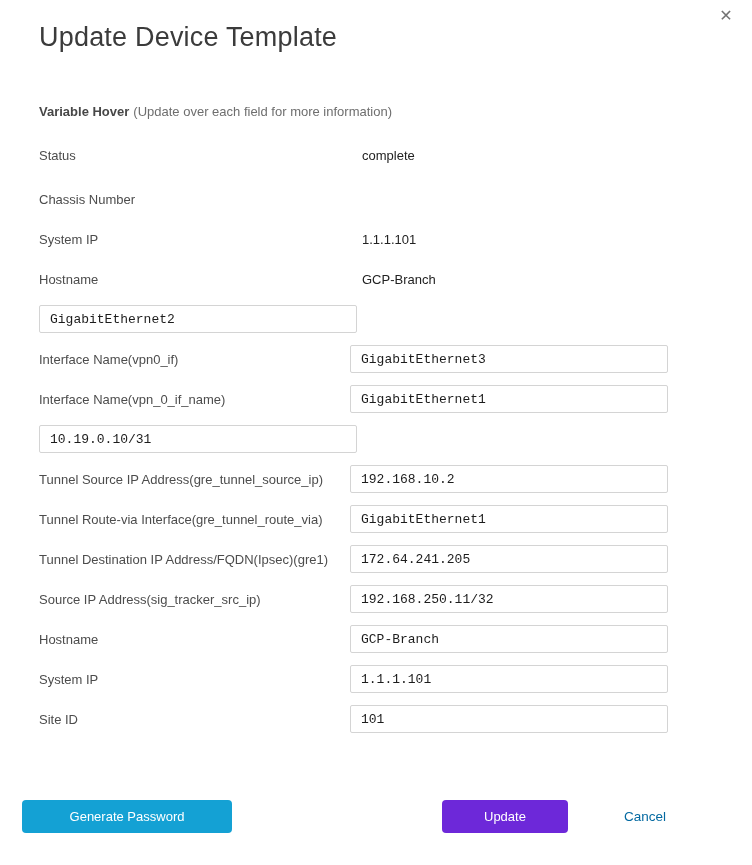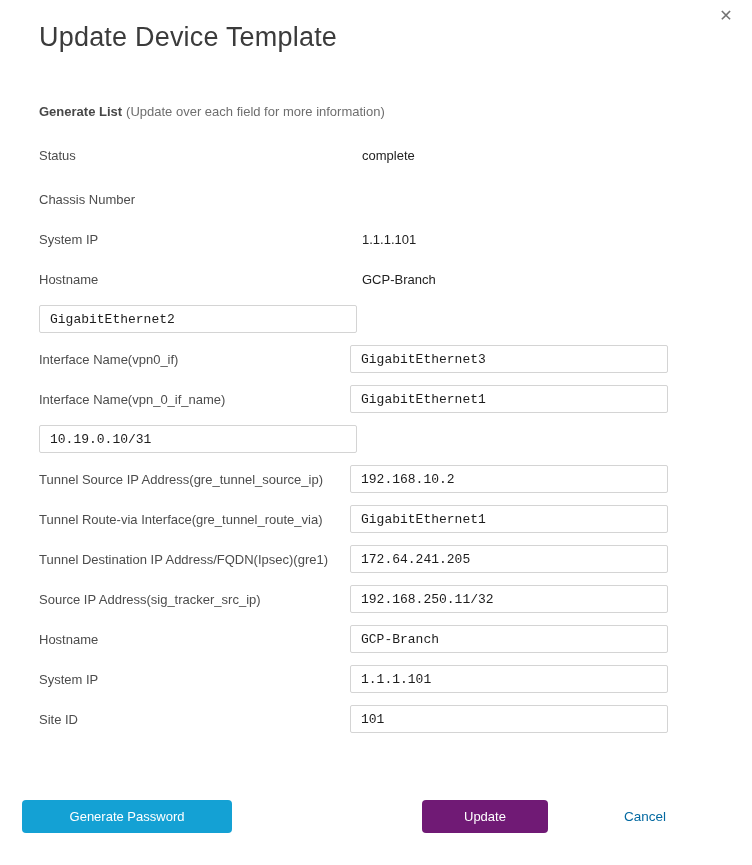--- a/index.html
+++ b/index.html
@@ -53,21 +53,20 @@
     font-family: Liberation Mono, monospace;
     font-size: 13px; color: #1c1c1c;
     background: #fff;
     outline: none;
   }
 
   .footer {
     position: absolute; left: 0; right: 0; top: 800px;
     display: flex; align-items: center;
     padding: 0 0 0 22px;
-    gap: 20px;
   }
   .btn {
     height: 33px; border: none; border-radius: 4px;
     color: #ffffff; font-size: 13px;
     font-family: "Liberation Sans", "DejaVu Sans", sans-serif;
     cursor: pointer;
   }
   .btn-generate { width: 210px; }
   .btn-update { width: 126px; margin-left: auto; }
   .cancel-link {
@@ -79,21 +78,21 @@
 <body>
 
 <div class="dialog">
 
   <div class="close-btn">✕</div>
 
   <div class="content">
     <h1 class="title">Update Device Template</h1>
 
     <div class="section-heading">
-      <b>Generate List</b><span>(Update over each field for more information)</span>
+      <b>Variable Hover</b><span>(Update over each field for more information)</span>
     </div>
 
     <div class="rows">
 
       <div class="row gap-after">
         <div class="label">Status</div>
         <div class="value-static">complete</div>
       </div>
 
       <div class="row">
@@ -162,17 +161,17 @@
       <div class="row">
         <div class="label">Site ID</div>
         <input class="value-input" value="101" style="">
       </div>
 
     </div>
   </div>
 
   <div class="footer">
     <button class="btn btn-generate" style="background: rgb(20, 161, 212);">Generate Password</button>
-    <button class="btn btn-update" style="background: #701a75;">Update</button>
+    <button class="btn btn-update" style="background: #6d28d9;">Update</button>
     <span class="cancel-link" style="color: #0369a1;">Cancel</span>
   </div>
 
 </div>
 
 </body></html>

